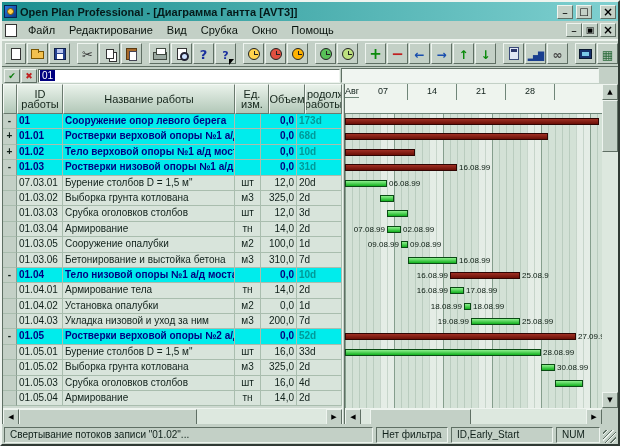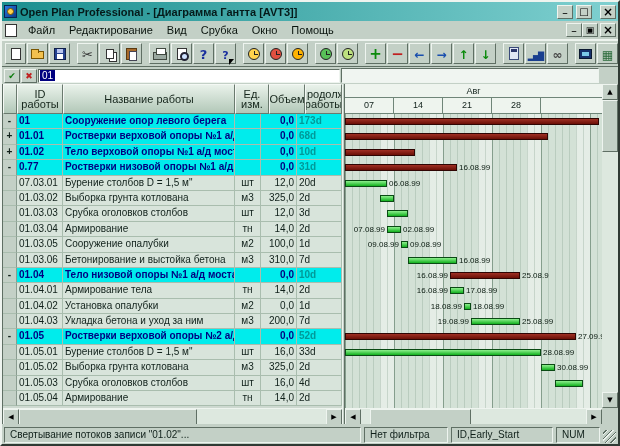--- a/index.html
+++ b/index.html
@@ -104,21 +104,21 @@
   .trow .c{border-right:1px solid var(--grid);border-bottom:1px solid var(--grid);
     font-size:10px;line-height:14px;padding:0 2px;white-space:nowrap;overflow:hidden;color:#10201a}
   .trow .ce{width:14px;flex:none;background:var(--chrome);text-align:center;font-weight:bold;border-right:1px solid #8a9c90}
   .trow .ci{width:46px;flex:none}.trow .cn{width:172px;flex:none}
   .trow .cu{width:26px;flex:none;text-align:center}.trow .cv{width:36px;flex:none;text-align:right}
   .trow .cd{flex:1}
   .trow.sum{background:var(--cyan)}
   .trow.sum .ci,.trow.sum .cn,.trow.sum .cu,.trow.sum .cv{color:var(--navy);font-weight:bold}
   .trow.sum .cd{color:#009999;font-weight:bold}
   
-  .chead{height:30px;flex:none;background:#eef4ee;border-bottom:1px solid var(--wkline);display:flex;flex-direction:column}
+  .chead{height:30px;flex:none;background:#eef4ee;border-bottom:1px solid var(--wkline);display:flex;}
   .monthrow{height:14px;border-bottom:1px solid var(--wkline);text-align:center;font-size:9px;line-height:14px;color:#10201a}
   .wkrow{height:16px;display:flex}
   .wk{width:49px;flex:none;border-right:1px solid var(--wkline);text-align:center;font-size:9px;line-height:15px;color:#10201a}
   .cbody{flex:1;overflow:hidden;position:relative;background-color:var(--chartbg);
     background-image:
       repeating-linear-gradient(90deg, rgba(90,120,100,.55) 0 1px, transparent 1px 49px),
       repeating-linear-gradient(90deg, rgba(120,150,130,.28) 0 1px, transparent 1px 7px),
       repeating-linear-gradient(90deg, transparent 0 35px, rgba(255,255,255,.40) 35px 49px);}
   .crow{height:var(--rh);position:relative;overflow:hidden}
   .bar{position:absolute;top:4px;height:7px;border:1px solid #000}
@@ -137,21 +137,21 @@
     border-color:var(--cl) var(--cd) var(--cd) var(--cl)}
   .vscroll{width:16px;flex:none;display:flex;flex-direction:column;background:#dde8df}
   .vtrack{flex:1;position:relative}
   .vthumb{position:absolute;left:0;top:0;width:16px;height:52px;background:var(--chrome);border:1px solid;
     border-color:var(--cl) var(--cd) var(--cd) var(--cl)}
   .vcorner{height:16px;flex:none;background:var(--chrome)}
   
   .statusbar{height:20px;flex:none;display:flex;align-items:center;gap:3px;padding:2px 2px 1px}
   .sp{height:16px;background:var(--chrome);border:1px solid;border-color:var(--cd) var(--cl) var(--cl) var(--cd);
     font-size:10px;line-height:14px;padding:0 5px;white-space:nowrap;overflow:hidden;color:#10201a}
-  .sp-msg{flex:1}.sp-filter{width:84px;flex:none}.sp-sort{width:102px;flex:none}.sp-num{width:44px;flex:none}
+  .sp-msg{flex:1}.sp-filter{width:72px;flex:none}.sp-sort{width:102px;flex:none}.sp-num{width:44px;flex:none}
   .grip{width:13px;height:13px;flex:none;align-self:flex-end;
     background:repeating-linear-gradient(135deg,transparent 0 2px,var(--cd) 2px 3px,var(--cl) 3px 4px)}
 </style>
 </head>
 <body>
 
 <div class="window">
 
   <div class="titlebar">
     <span class="appicon"></span>
@@ -306,21 +306,21 @@
           <div class="trow sum">
             <div class="c ce">+</div>
             <div class="c ci">01.02</div>
             <div class="c cn">Тело верховой опоры №1 а/д моста</div>
             <div class="c cu"></div>
             <div class="c cv">0,0</div>
             <div class="c cd">10d</div>
           </div>
           <div class="trow sum">
             <div class="c ce">-</div>
-            <div class="c ci">0.77</div>
+            <div class="c ci">01.03</div>
             <div class="c cn">Ростверки низовой опоры №1 а/д м</div>
             <div class="c cu"></div>
             <div class="c cv">0,0</div>
             <div class="c cd">31d</div>
           </div>
           <div class="trow">
             <div class="c ce"></div>
             <div class="c ci">07.03.01</div>
             <div class="c cn">Бурение столбов D = 1,5 м"</div>
             <div class="c cu">шт</div>
@@ -387,21 +387,21 @@
             <div class="c ce"></div>
             <div class="c ci">01.04.02</div>
             <div class="c cn">Установка опалубки</div>
             <div class="c cu">м2</div>
             <div class="c cv">0,0</div>
             <div class="c cd">1d</div>
           </div>
           <div class="trow">
             <div class="c ce"></div>
             <div class="c ci">01.04.03</div>
-            <div class="c cn">Укладка бетона и уход за ним</div>
+            <div class="c cn">Укладка низовой и уход за ним</div>
             <div class="c cu">м3</div>
             <div class="c cv">200,0</div>
             <div class="c cd">7d</div>
           </div>
           <div class="trow sum">
             <div class="c ce">-</div>
             <div class="c ci">01.05</div>
             <div class="c cn">Ростверки верховой опоры №2 а/д</div>
             <div class="c cu"></div>
             <div class="c cv">0,0</div>

